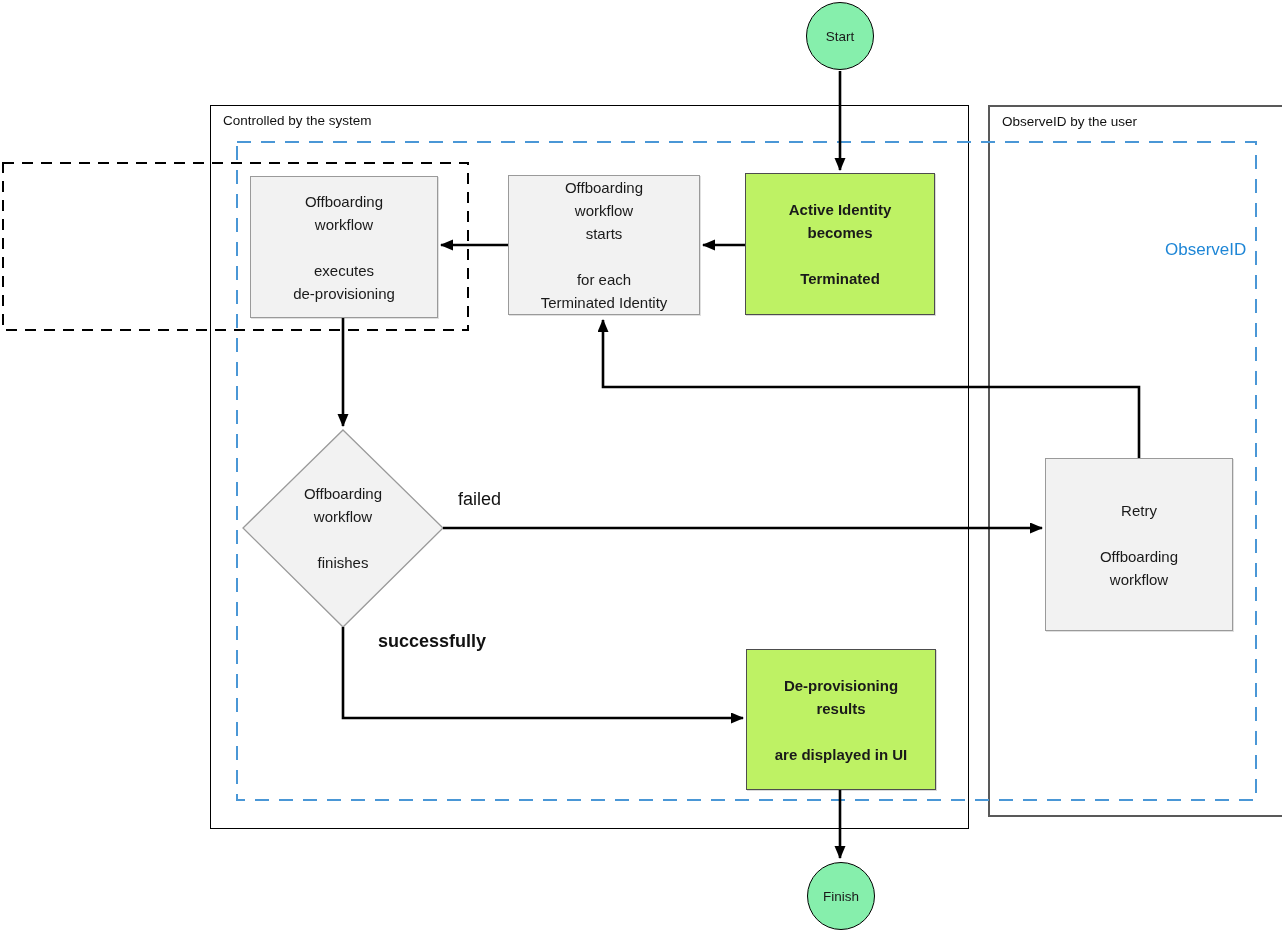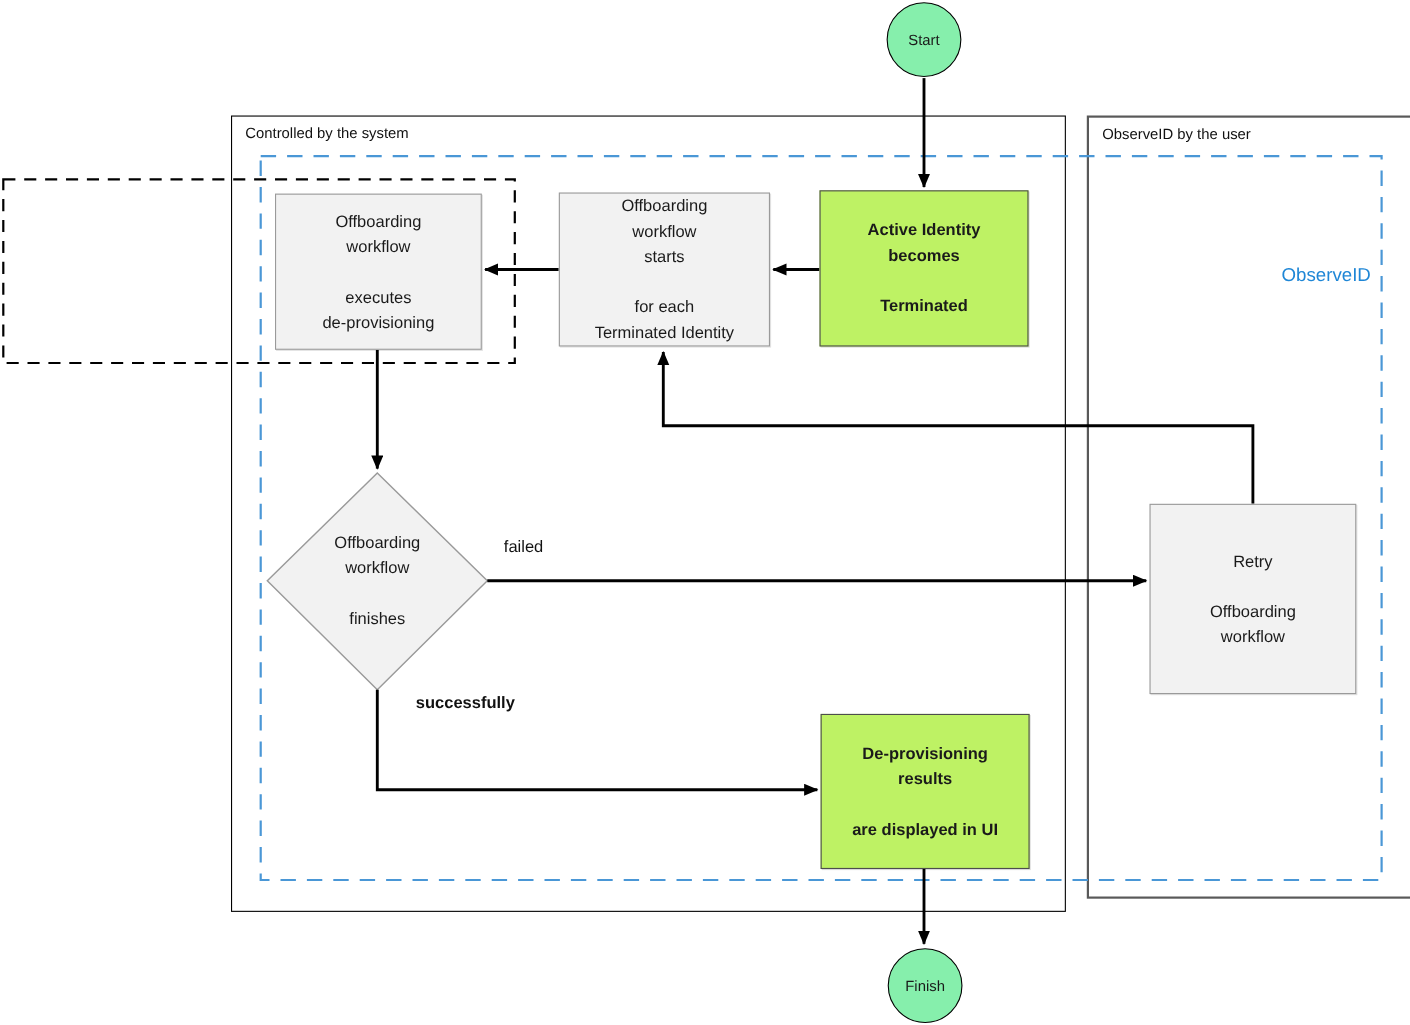--- a/index.html
+++ b/index.html
@@ -42,21 +42,21 @@
   }
   
   .terminator{
     position:absolute;width:68px;height:68px;border-radius:50%;
     border:1.4px solid #000;background:#86efac;
     display:flex;align-items:center;justify-content:center;
     font-size:13.5px;box-sizing:border-box;
   }
   
   .free-text{position:absolute;white-space:pre-line;}
-  .edge-label{font-size:15px;color:#111;white-space:nowrap;}
+  .edge-label{font-size:18px;color:#111;white-space:nowrap;}
   .integrations-text{
     width:190px;text-align:center;font-size:15px;line-height:24px;color:#111;
   }
   .observeid{font-size:17px;white-space:nowrap;}
   .diamond-text{
     width:160px;text-align:center;font-size:15px;line-height:23px;
     white-space:pre-line;color:#1a1a1a;
   }
 </style>
 </head>

